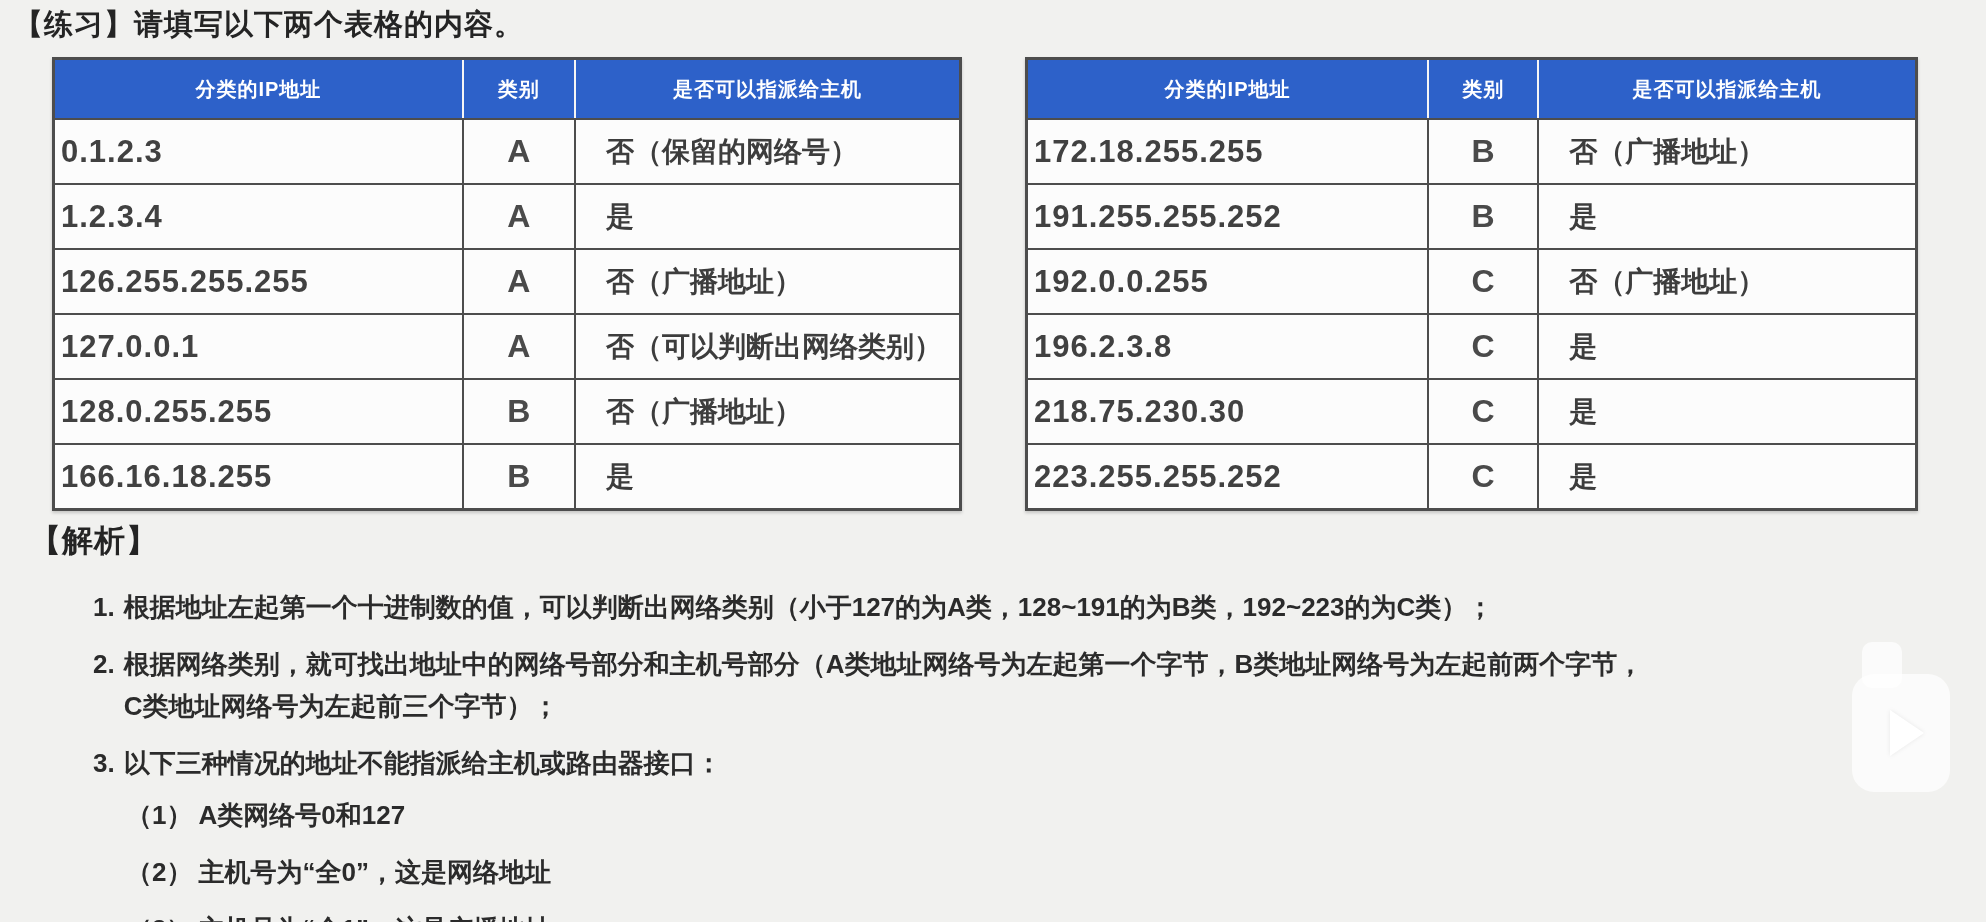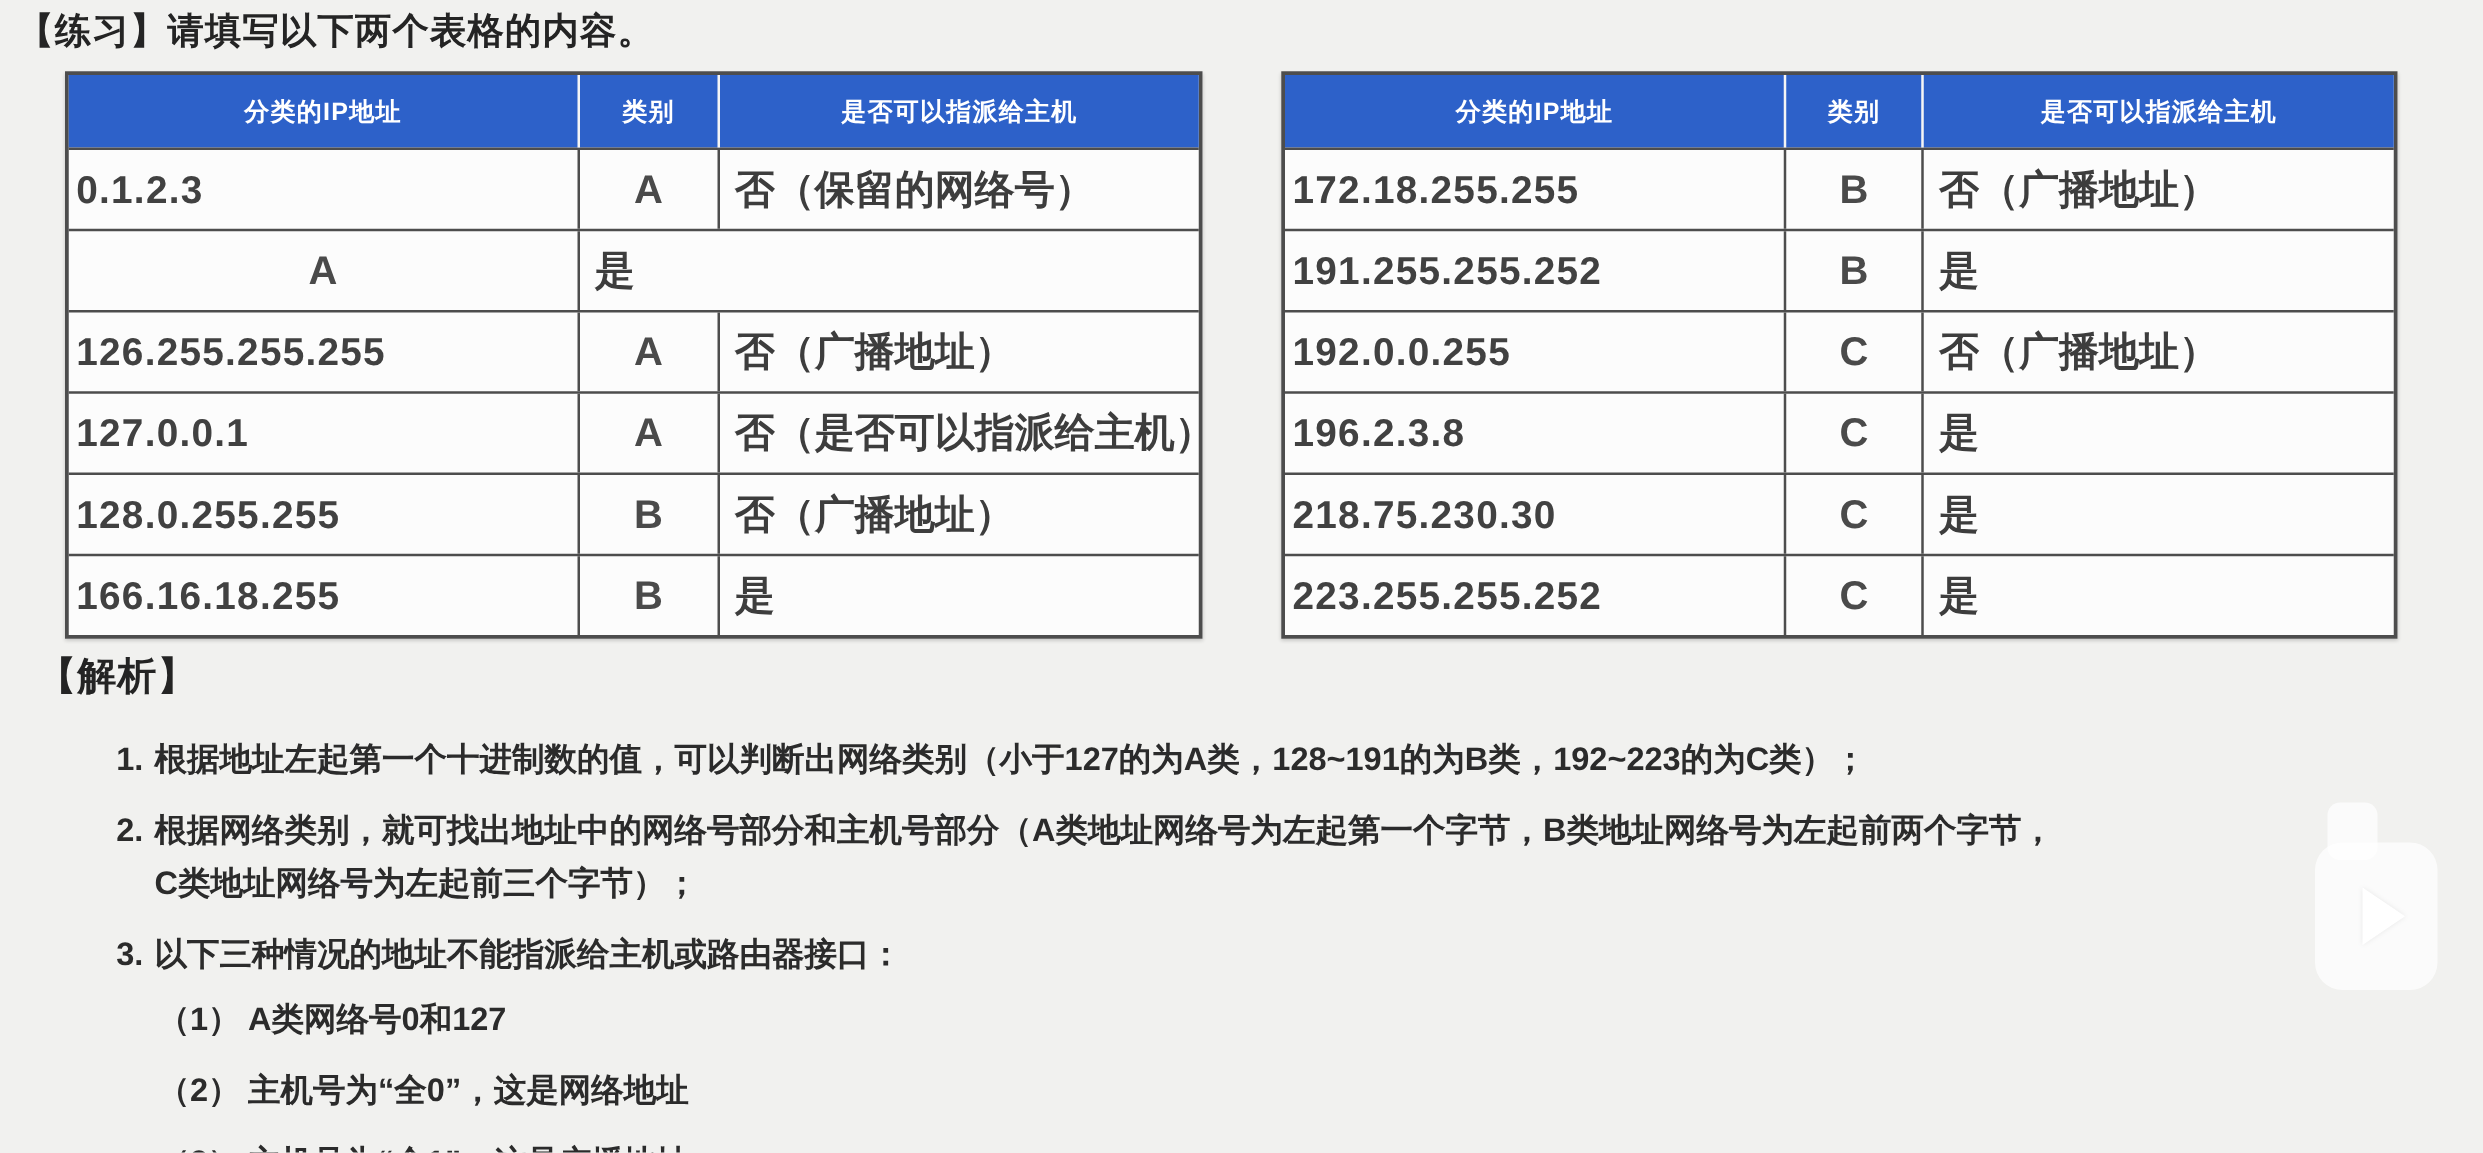--- a/index.html
+++ b/index.html
@@ -51,21 +51,21 @@
   .t-row.header .cell {
     border-left: 2px solid #f5f5f5;
     justify-content: center;
     color: #ffffff; font-weight: bold; font-size: 20px;
     padding: 0; letter-spacing: 1px;
   }
   .t-row.header .cell:first-child { border-left: none; }
 
   .cell.ip  { font-size: 31px; font-weight: bold; color: #414141; padding-left: 6px; letter-spacing: 1px; }
   .cell.cls { font-size: 32px; font-weight: bold; color: #4a4a4a; justify-content: center; }
-  .cell.asn { font-size: 32px; font-weight: bold; color: #3d3d3d; padding-left: 12px; }
+  .cell.asn { font-size: 28px; font-weight: bold; color: #3d3d3d; padding-left: 30px; }
 
   
   .analysis { position: absolute; left: 30px; top: 520px; width: 1890px; }
   .analysis-heading {
     font-size: 31px; font-weight: bold; color: #242424;
     margin-bottom: 24px; letter-spacing: 1px;
   }
   .a-item {
     display: flex;
     padding-left: 63px;
@@ -119,32 +119,33 @@
     <div class="cell">分类的IP地址</div>
     <div class="cell">类别</div>
     <div class="cell">是否可以指派给主机</div>
   </div>
   <div class="t-row">
     <div class="cell ip">0.1.2.3</div>
     <div class="cell cls">A</div>
     <div class="cell asn">否（保留的网络号）</div>
   </div>
   <div class="t-row">
+    <div class="cell ip">1.2.3.4</div>
     <div class="cell cls">A</div>
     <div class="cell asn">是</div>
   </div>
   <div class="t-row">
     <div class="cell ip">126.255.255.255</div>
     <div class="cell cls">A</div>
     <div class="cell asn">否（广播地址）</div>
   </div>
   <div class="t-row">
     <div class="cell ip">127.0.0.1</div>
     <div class="cell cls">A</div>
-    <div class="cell asn">否（是否可以指派给主机）</div>
+    <div class="cell asn">否（可以判断出网络类别）</div>
   </div>
   <div class="t-row">
     <div class="cell ip">128.0.255.255</div>
     <div class="cell cls">B</div>
     <div class="cell asn">否（广播地址）</div>
   </div>
   <div class="t-row">
     <div class="cell ip">166.16.18.255</div>
     <div class="cell cls">B</div>
     <div class="cell asn">是</div>

